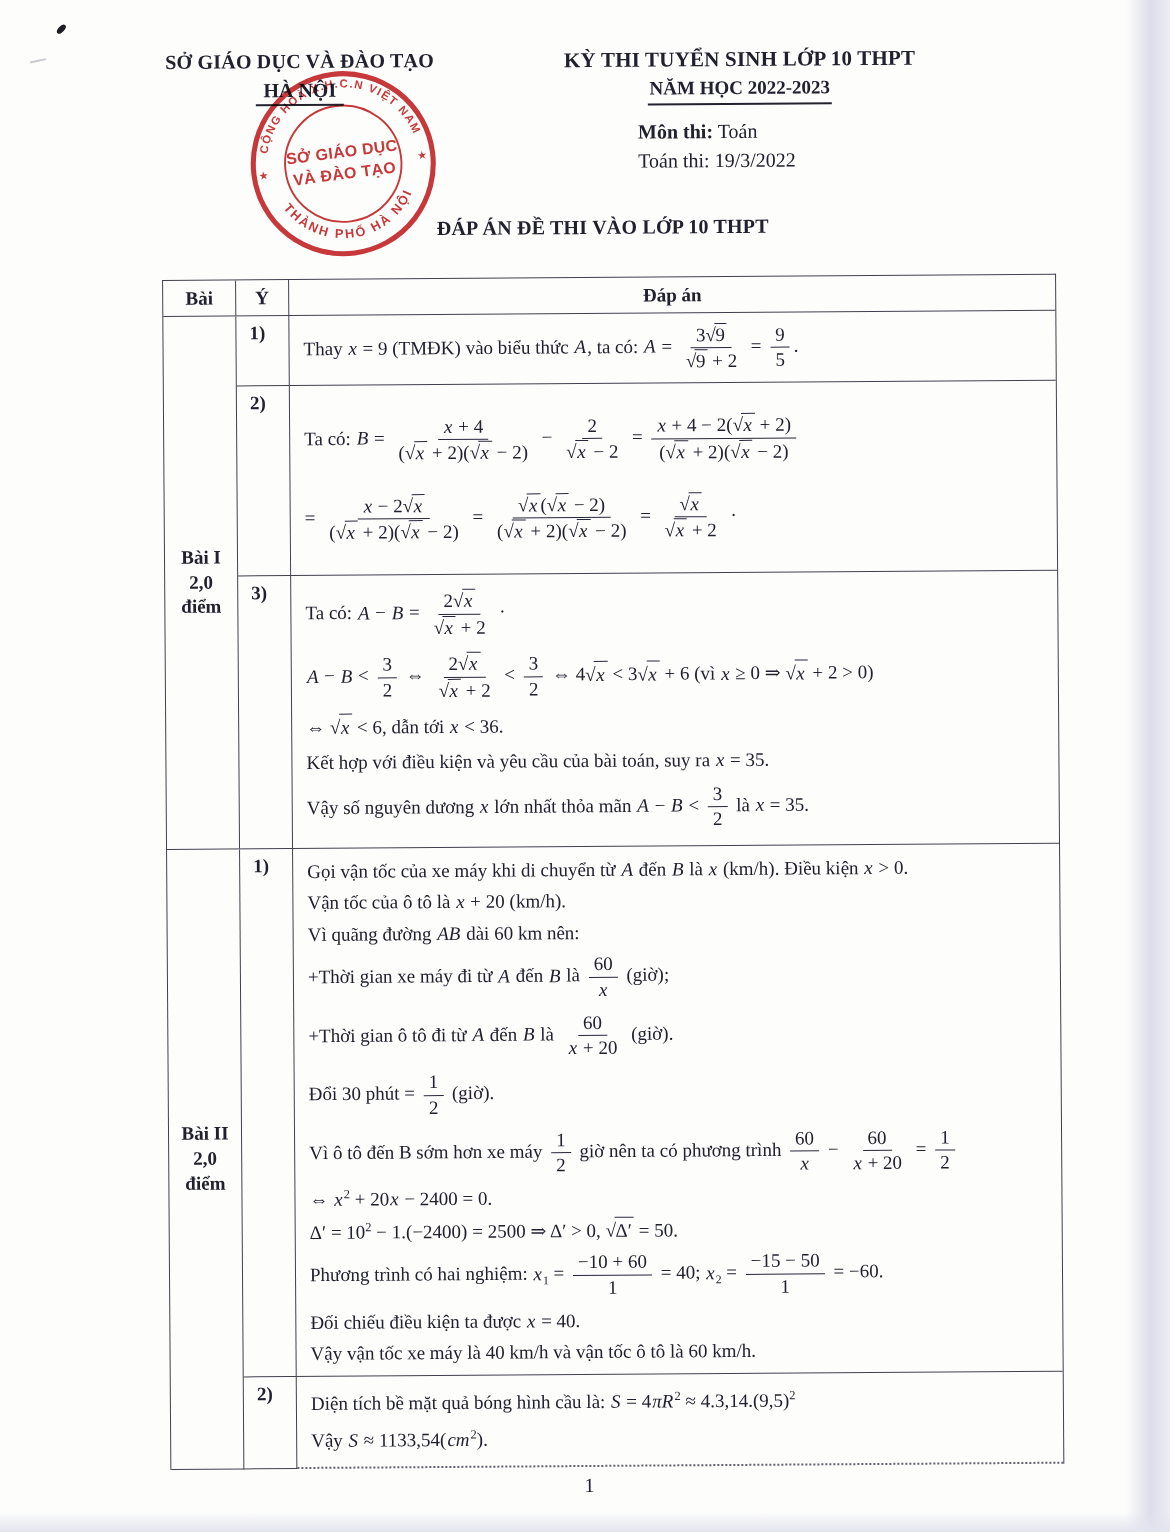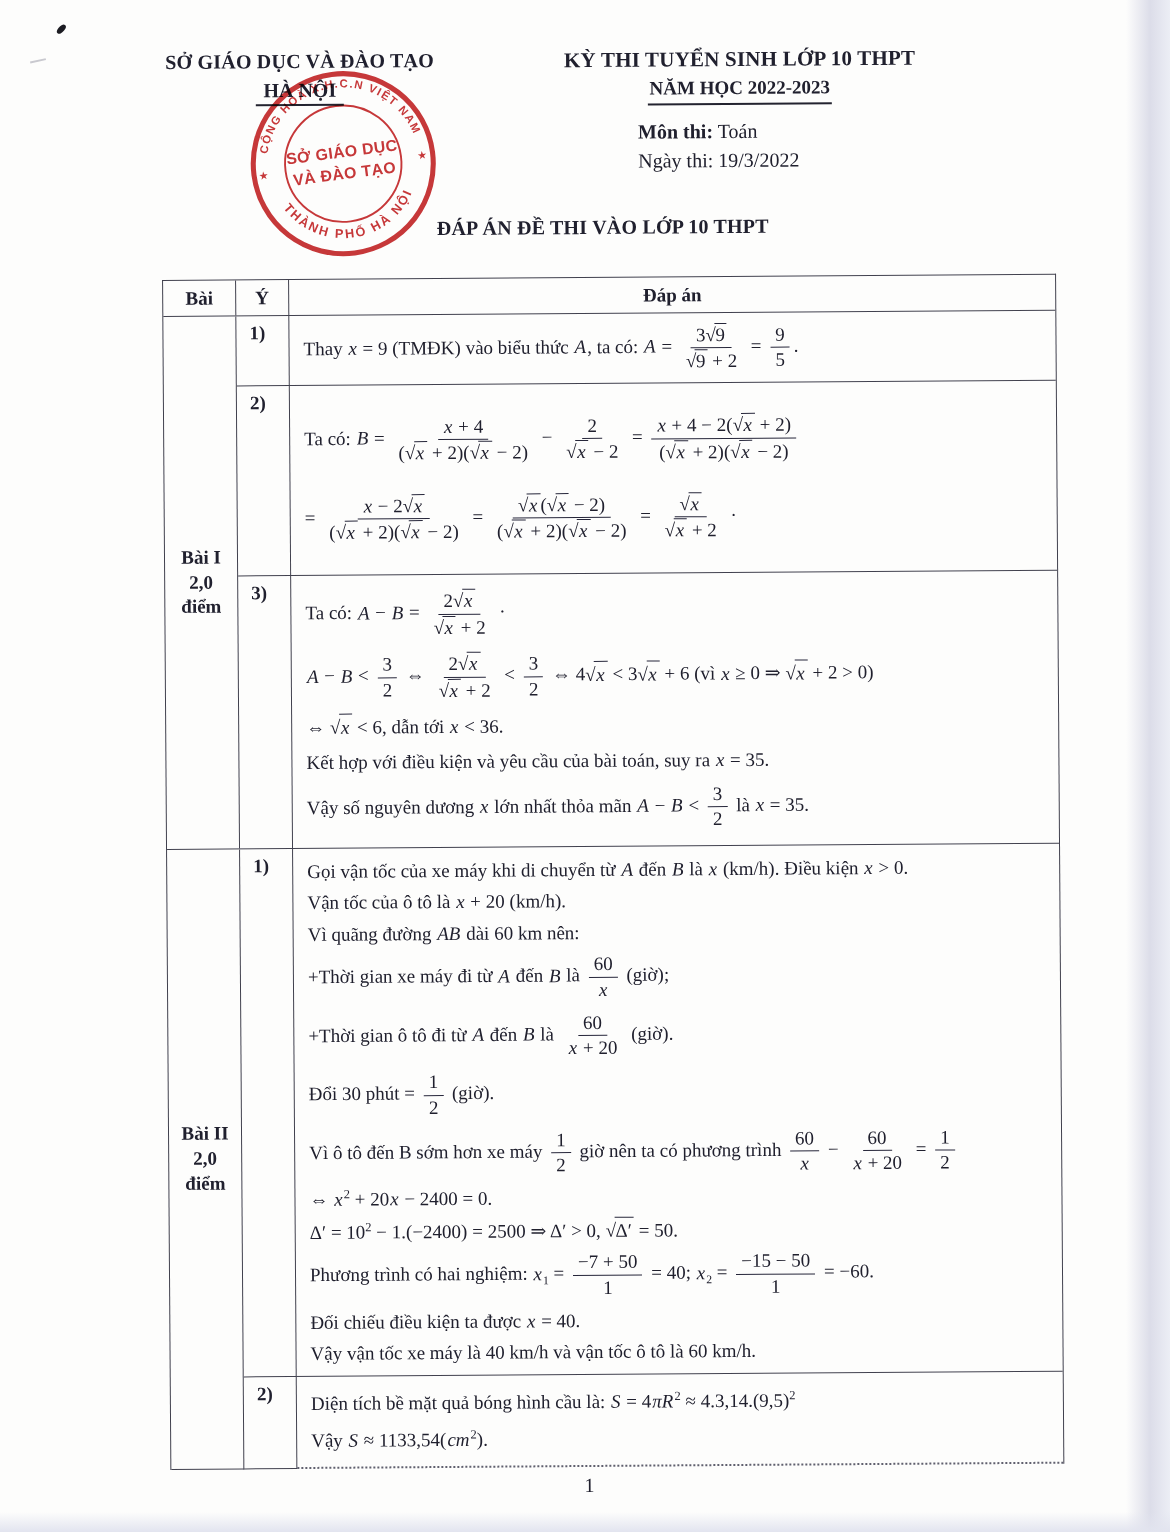--- a/index.html
+++ b/index.html
@@ -111,21 +111,21 @@
       <text class="stamp-center" x="110" y="103">SỞ GIÁO DỤC</text>
       <text class="stamp-center" x="110" y="127">VÀ ĐÀO TẠO</text>
     </g>
   </svg>
 
   <div class="hdr-right">
     <div class="t1">KỲ THI TUYỂN SINH LỚP 10 THPT</div>
     <div class="t2"><span>NĂM HỌC 2022-2023</span></div>
     <div class="hdr-meta">
       <div><b>Môn thi:</b> <span>Toán</span></div>
-      <div><span>Ngày thi:</span> <span>19/3/2022</span></div>
+      <div><span>Toán thi:</span> <span>19/3/2022</span></div>
     </div>
   </div>
 
   <div class="doc-title">ĐÁP ÁN ĐỀ THI VÀO LỚP 10 THPT</div>
 
   <div class="answers-table">
     <div class="thead">
       <div class="th col-bai">Bài</div>
       <div class="th col-y">Ý</div>
       <div class="th col-dap">Đáp án</div>
@@ -236,21 +236,21 @@
                   </span> − <span class="frac">
                     <span class="fnum">60</span>
                     <span class="fden"><span class="mvar">x</span> + 20</span>
                   </span> = <span class="frac">
                     <span class="fnum">1</span>
                     <span class="fden">2</span>
                   </span></div>
                 <div class="line">⇔ <span class="mvar">x</span><sup class="msup">2</sup> + 20<span class="mvar">x</span> − 2400 = 0.</div>
                 <div class="line">Δ′ = 10<sup class="msup">2</sup> − 1.(−2400) = 2500 ⇒ Δ′ &gt; 0, <span class="sqrt"><span class="sqrt-sym">√</span><span class="sqrt-bar">Δ′</span></span> = 50.</div>
                 <div class="line">Phương trình có hai nghiệm: <span class="mvar">x</span><sub class="msub">1</sub> = <span class="frac">
-                    <span class="fnum">−7 + 50</span>
+                    <span class="fnum">−10 + 60</span>
                     <span class="fden">1</span>
                   </span> = 40; <span class="mvar">x</span><sub class="msub">2</sub> = <span class="frac">
                     <span class="fnum">−15 − 50</span>
                     <span class="fden">1</span>
                   </span> = −60.</div>
                 <div class="line">Đối chiếu điều kiện ta được <span class="mvar">x</span> = 40.</div>
                 <div class="line">Vậy vận tốc xe máy là 40 km/h và vận tốc ô tô là 60 km/h.</div>
               </div>
             </div>
             <div class="row" style="min-height: 92px;">

